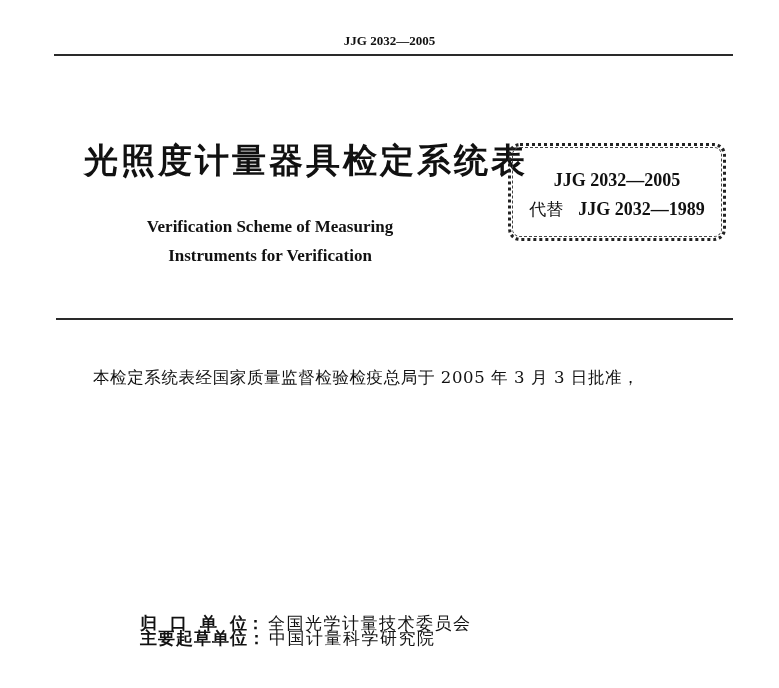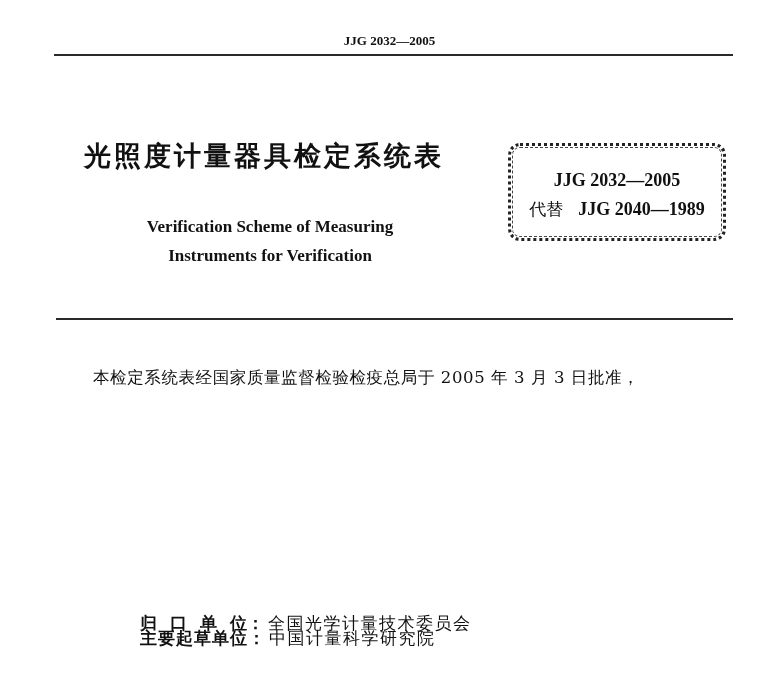--- a/index.html
+++ b/index.html
@@ -34,21 +34,21 @@
     }
     .rule.top { left: 54px; width: 679px; top: 54px; }
     .rule.mid { left: 56px; width: 677px; top: 318px; }
 
     .cn-title {
       position: absolute;
       left: 84px;
       top: 138px;
       font-family: "DejaVu Sans", "Liberation Sans", sans-serif;
       font-weight: bold;
-      font-size: 27px;
+      font-size: 34px;
       letter-spacing: 3px;
       color: #111;
       white-space: nowrap;
     }
     .en-title {
       position: absolute;
       left: 100px;
       width: 340px;
       top: 199px;
       text-align: center;
@@ -141,21 +141,21 @@
 <div class="cn-title">光照度计量器具检定系统表</div>
 
 <div class="en-title">
   <div>Verification Scheme of Measuring</div>
   <div>Instruments for Verification</div>
 </div>
 
 <div class="code-box">
   <div class="line l1">JJG 2032—2005</div>
   <div class="line l2">
-    <span class="cn">代替</span><span>JJG 2040—1989</span>
+    <span class="cn">代替</span><span>JJG 2032—1989</span>
   </div>
 </div>
 
 <div class="rule mid"></div>
 
 <div class="body-text">
   <div class="p1">本检定系统表经国家质量监督检验检疫总局于 2005 年 3 月 3 日批准，</div>
 </div>
 
 <div class="meta row1">

